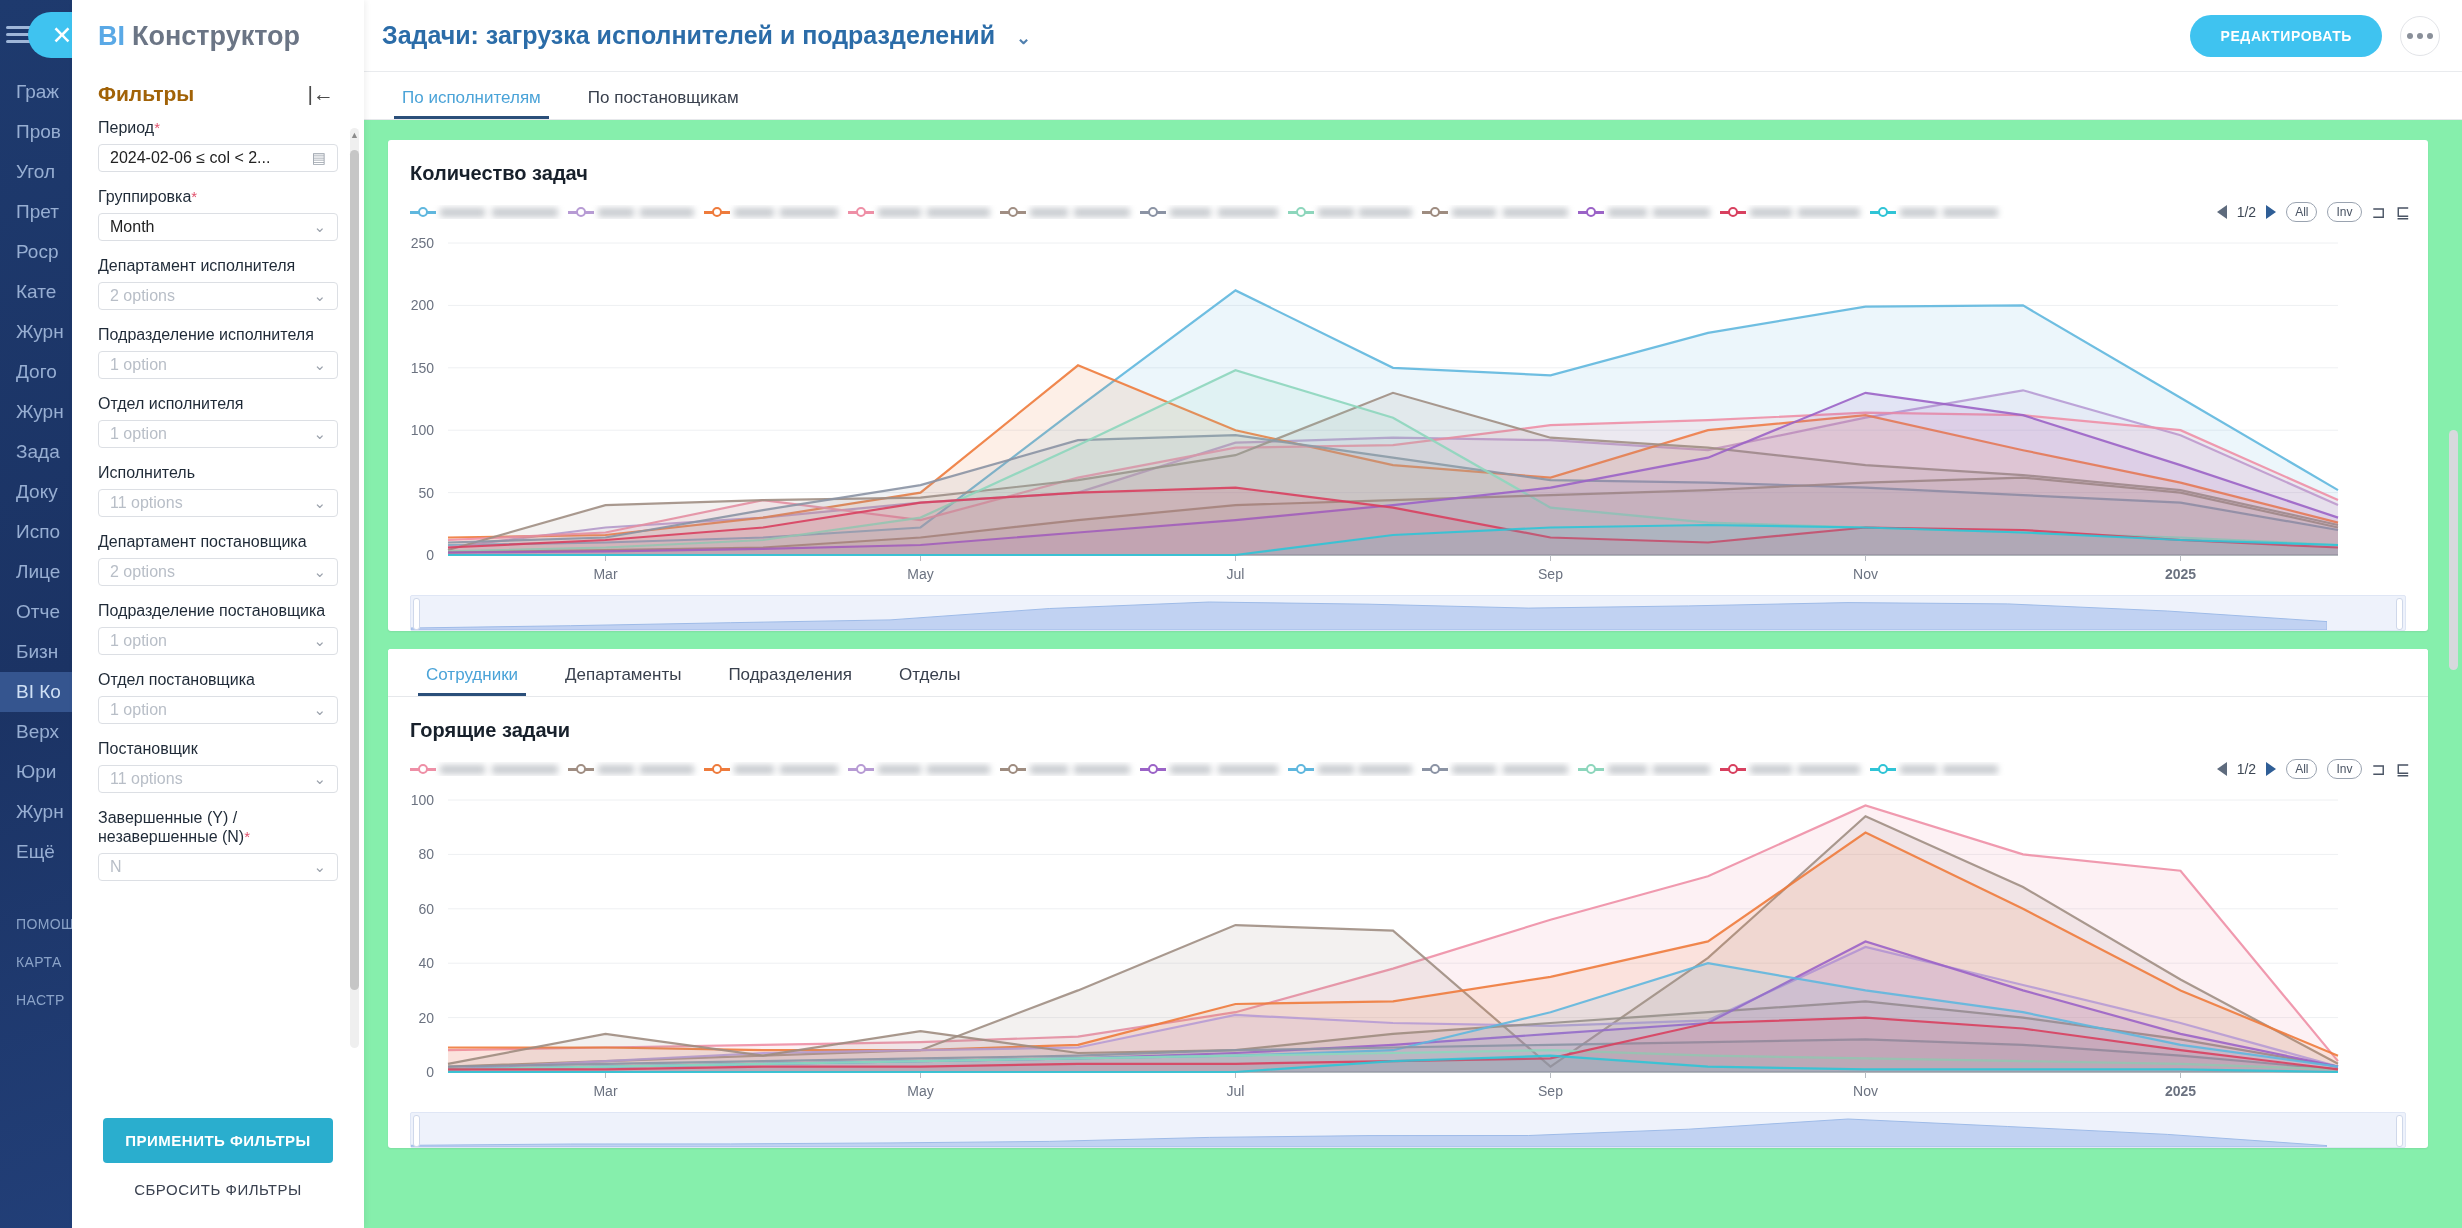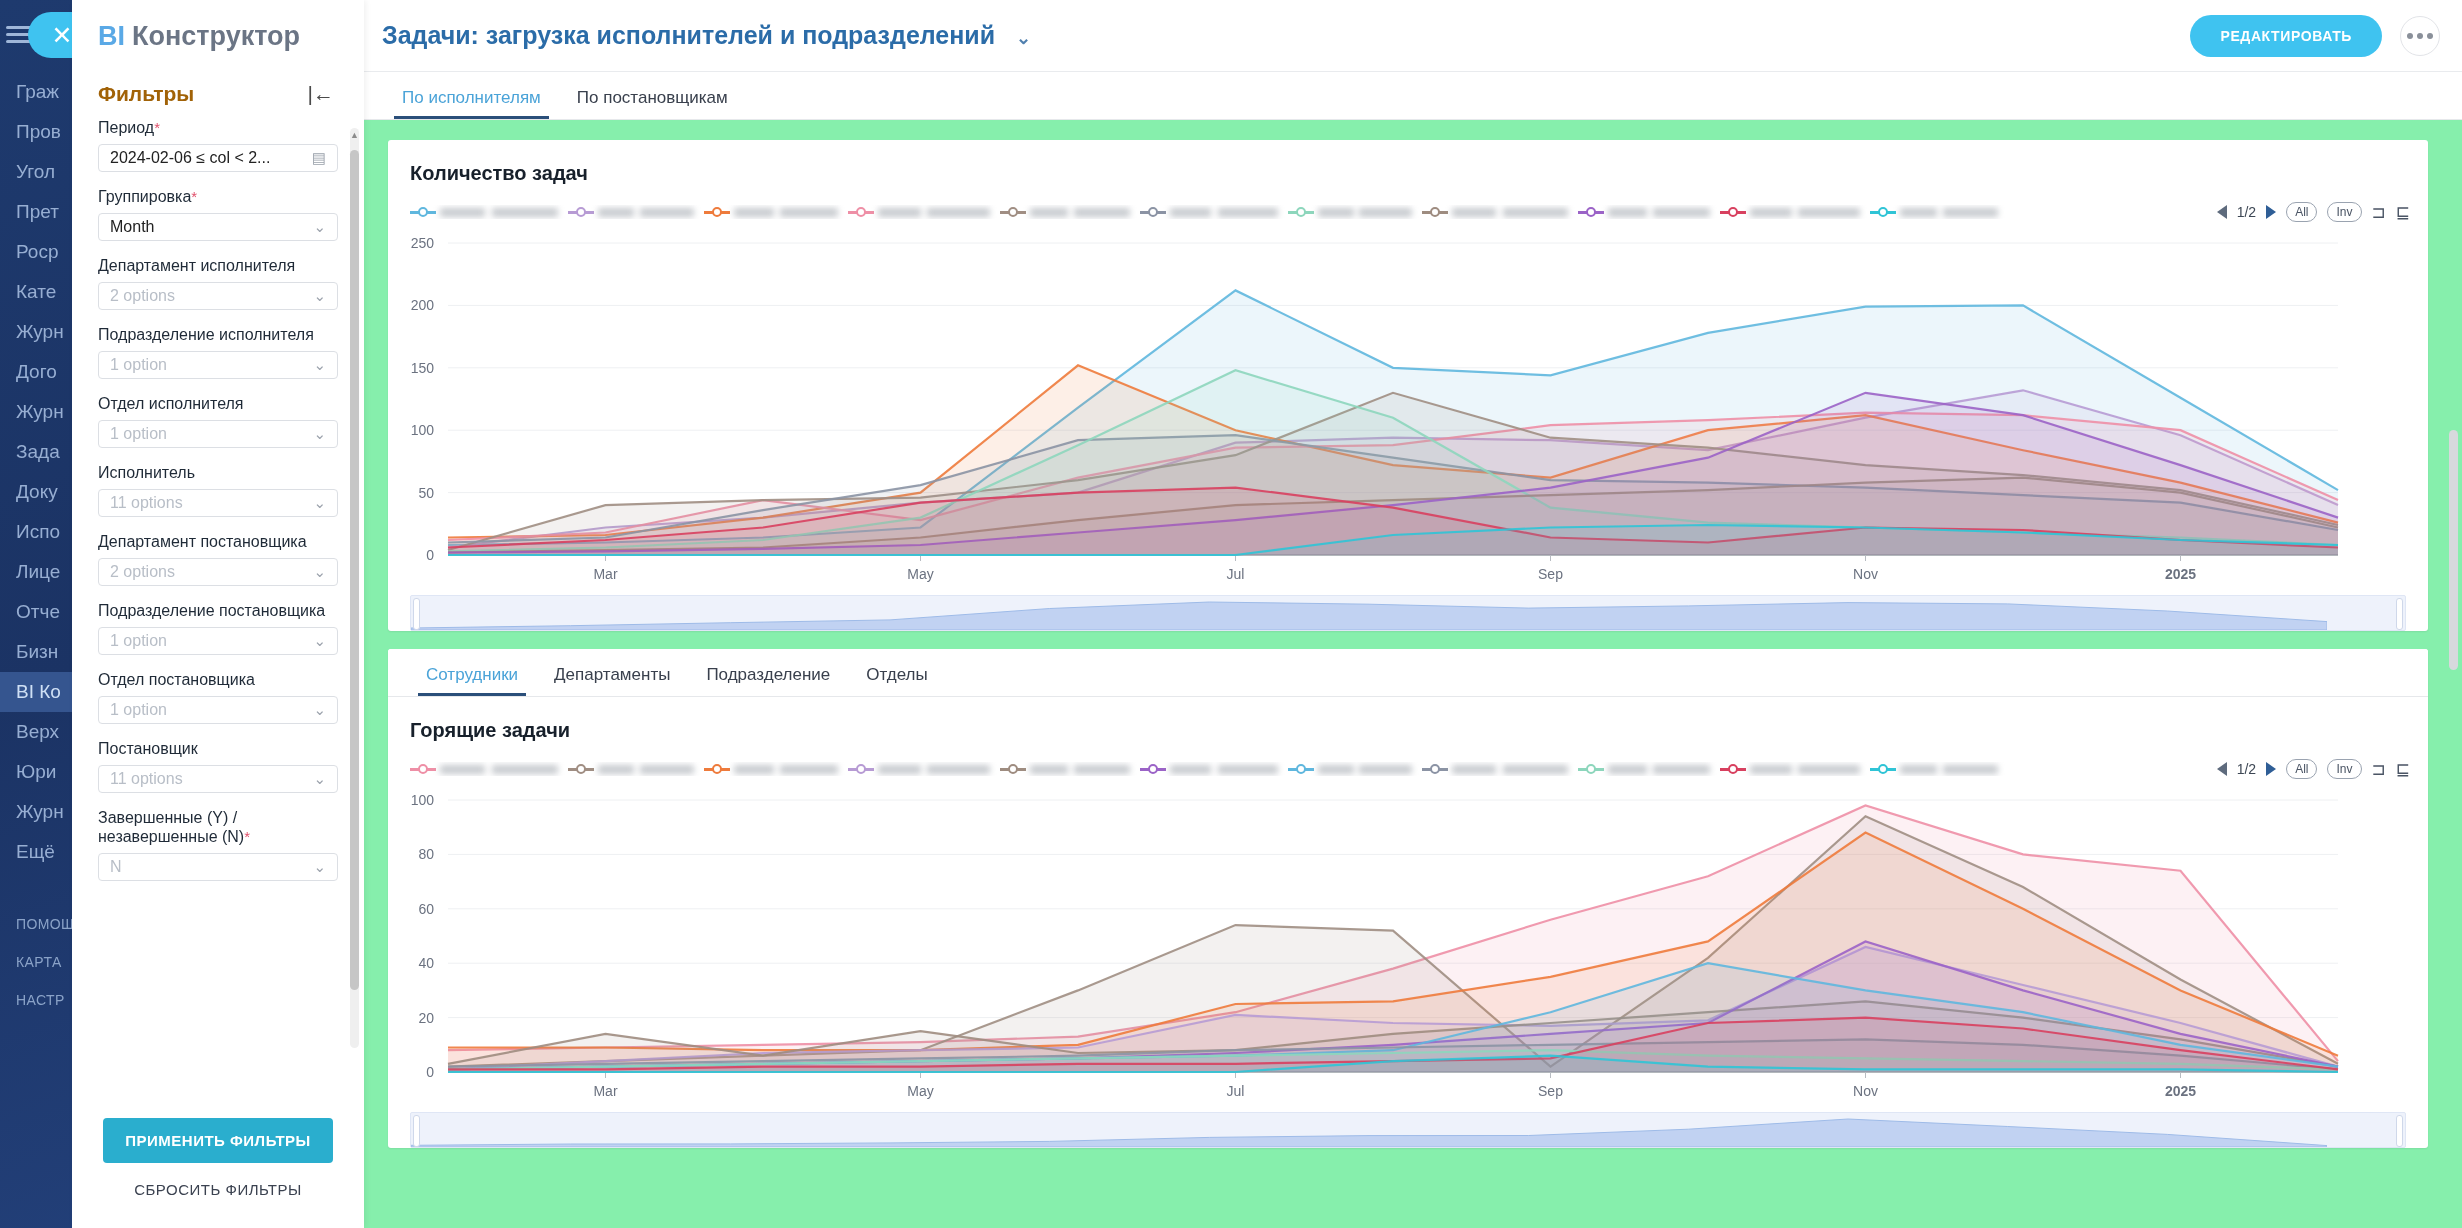--- a/index.html
+++ b/index.html
@@ -126,21 +126,21 @@
   }
   .kebab {
     width:40px; height:40px; border-radius:50%; border:1px solid #e2e4e8;
     display:flex; align-items:center; justify-content:center; margin-right:22px;
     cursor:pointer; background:#fff;
   }
   .kebab i { width:6px; height:6px; border-radius:50%; background:#8a909a; margin:0 2px; display:block; }
 
   .tabsbar {
     background:#fff; height:48px; display:flex; align-items:flex-end;
-    padding-left:20px; border-bottom:1px solid #e6e8eb;
+    padding-left:20px; border-bottom:1px solid #e6e8eb;gap:11px;
   }
   .tab {
     font-size:17px; color:#39404d; padding:0 18px 11px; cursor:pointer;
     position:relative;
   }
   .tab.active { color:#4aa3d8; }
   .tab.active::after {
     content:""; position:absolute; left:10px; right:10px; bottom:0;
     height:3px; background:#2b4f7a;
   }
@@ -515,21 +515,21 @@
             </div>
           <div class="handle" style="left:2px"></div>
           <div class="handle" style="right:2px"></div>
         </div>
       </div>
 
       <div class="card">
         <div class="tabsbar" style="border-radius:3px 3px 0 0" id="innertabs">
             <div class="tab active">Сотрудники</div>
             <div class="tab">Департаменты</div>
-            <div class="tab">Подразделение</div>
+            <div class="tab">Подразделения</div>
             <div class="tab">Отделы</div>
           </div>
         <div class="card-title">Горящие задачи</div>
         <div class="chart-head">
           <div class="legend" id="legend2">
               <div class="lg">
                 <span class="marker">
                   <span class="bar" style="background: rgb(238, 143, 166);"></span>
                   <span class="dot" style="border-color: rgb(238, 143, 166);"></span>
                 </span>

